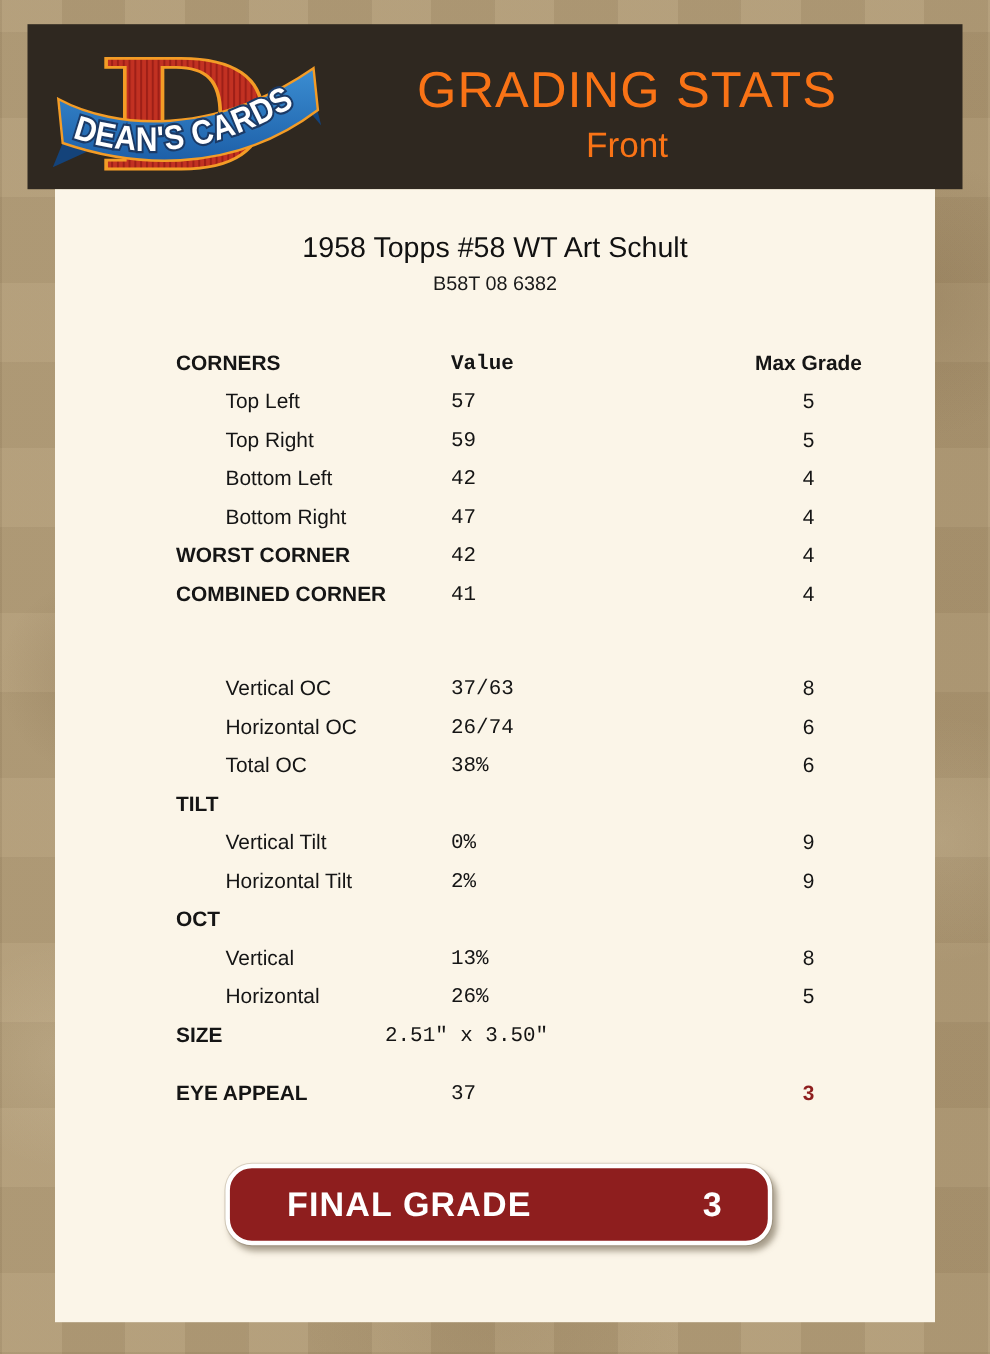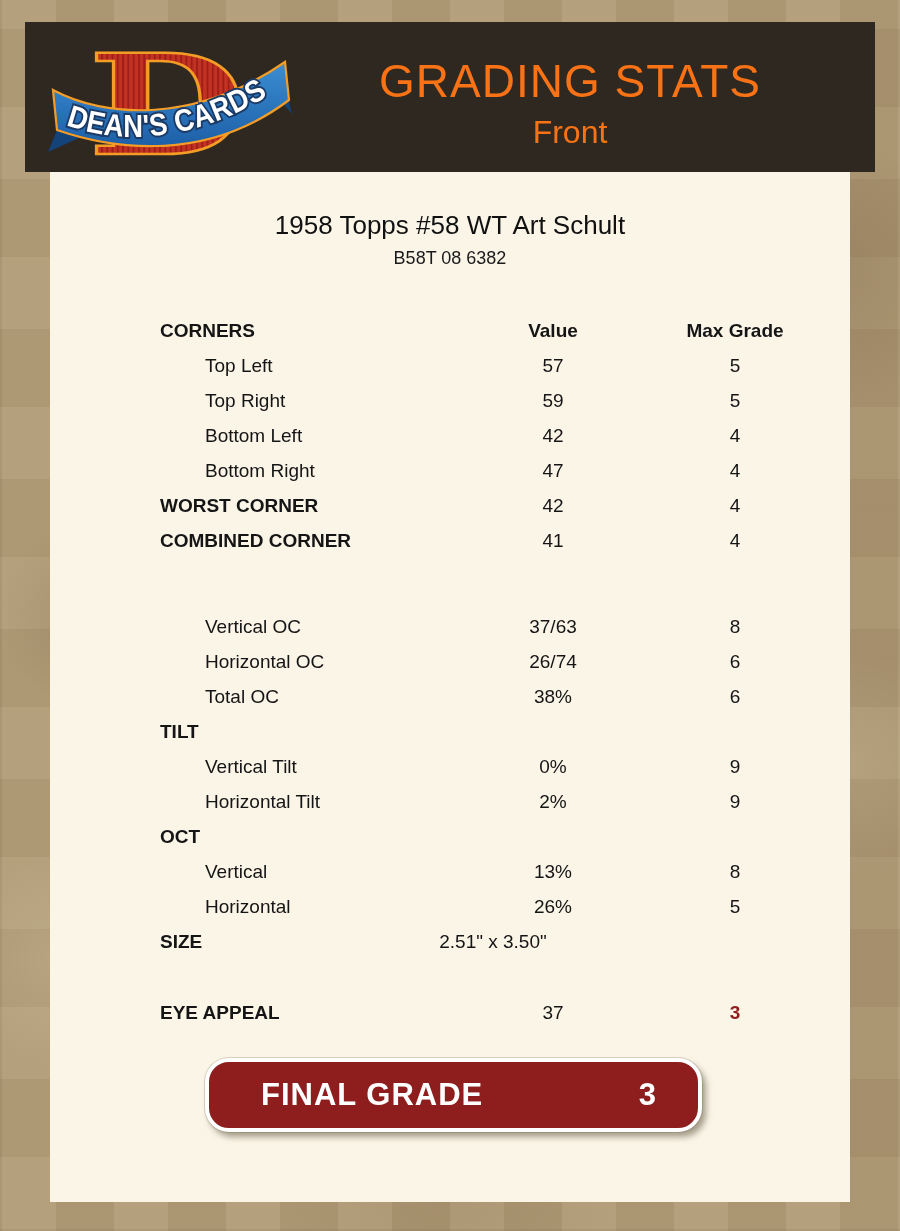--- a/index.html
+++ b/index.html
@@ -28,26 +28,26 @@
   .panel{position:absolute;left:50px;top:172px;width:800px;height:1030px;
          background:var(--panel-bg,#fbf5e8);}
   .card-title{position:absolute;top:38px;left:0;width:100%;text-align:center;
               font-size:26px;font-weight:normal;color:#111;}
   .card-serial{position:absolute;top:76px;left:0;width:100%;text-align:center;
                font-size:18px;color:#1a1a1a;}
   .stats-table{position:absolute;left:0;top:141px;width:100%;}
   .trow{position:relative;height:35px;line-height:35px;font-size:19px;
         color:var(--text,#151515);}
   .trow.gap16{margin-top:16px;}
-  .trow.gap18{margin-top:36px;}
+  .trow.gap18{margin-top:18px;}
   .cell{position:absolute;top:0;height:35px;white-space:nowrap;}
   .cell.label{left:110px;}
   .trow.sub .cell.label{left:155px;}
   .trow.section .cell.label,.trow.bold .cell.label,.trow.colhead .cell.label{font-weight:bold;}
-  .cell.value{left:360px;width:286px;text-align:center;}
+  .cell.value{left:360px;width:286px;text-align:left;font-family:Liberation Mono, monospace;}
   .cell.max{left:610px;width:150px;text-align:center;}
   .trow.colhead .cell.value,.trow.colhead .cell.max{font-weight:bold;}
   .trow.size-row .cell.value{transform:translateX(-60px);}
   .cell.max.accent{color:var(--accent,#8e1e1e);font-weight:bold;}
   .final-grade{position:absolute;left:155px;top:886px;width:497px;height:74px;
         box-sizing:border-box;background:var(--accent,#8e1e1e);
         border:4px solid #fff;border-radius:24px;
         box-shadow:0 0 0 1px rgba(120,105,80,0.25), 4px 5px 6px rgba(95,82,60,0.55);}
   .final-grade-label{position:absolute;left:52px;top:0;height:66px;line-height:66px;
         color:#fff;font-size:31px;font-weight:bold;letter-spacing:1px;}

